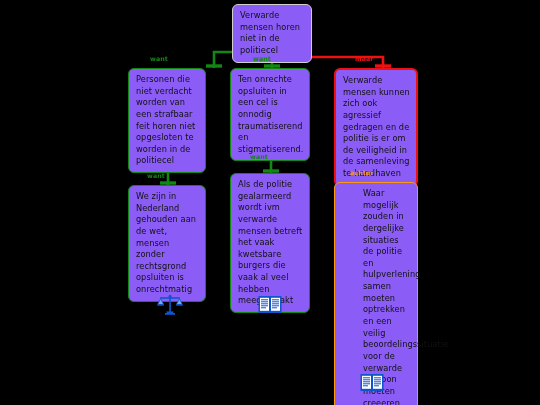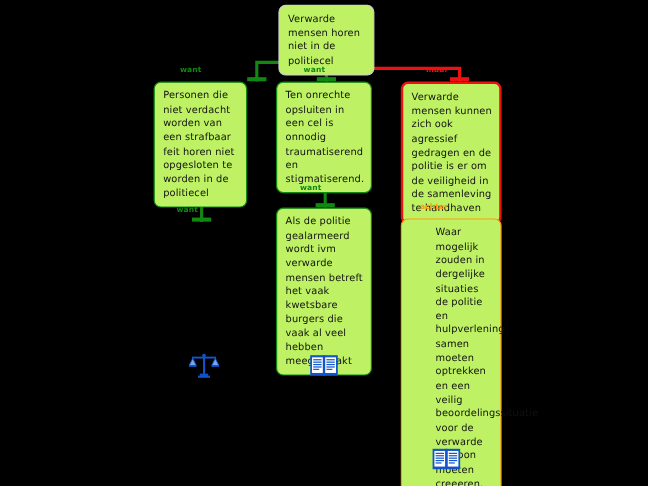--- a/index.html
+++ b/index.html
@@ -20,21 +20,21 @@
     position: absolute;
     left: 0;
     top: 0;
     width: 540px;
     height: 405px;
     pointer-events: none;
   }
   .node {
     position: absolute;
     box-sizing: border-box;
-    background: #bef264;
+    background: #8b5cf6;
     border-radius: 6px;
     padding: 5px 6px 5px 7px;
     font-size: 8.2px;
     line-height: 1.42;
     color: #111111;
     letter-spacing: 0.1px;
     z-index: 3;
   }
   .node-root {
     border: 1.6px solid #cfcfcf;
@@ -107,20 +107,23 @@
   </div>
 
   <div class="node node-red" style="left:334px; top:68px; width:84px;">
     <span>Verwarde mensen kunnen zich ook agressief gedragen en de politie is er om de veiligheid in de samenleving te handhaven</span>
   </div>
 
   <div class="node node-green" style="left:230px; top:68px; width:80px;">
     <span>Ten onrechte opsluiten in een cel is onnodig traumatiserend en stigmatiserend.</span>
   </div>
 
+  <div class="node node-green" style="left:128px; top:185px; width:78px;">
+    <span>We zijn in Nederland gehouden aan de wet, mensen zonder rechtsgrond opsluiten is onrechtmatig</span>
+  </div>
 
   <div class="node node-green" style="left:230px; top:173px; width:80px;">
     <span>Als de politie gealarmeerd wordt ivm verwarde mensen betreft het vaak kwetsbare burgers die vaak al veel hebben meegemaakt</span>
   </div>
 
   <div class="node node-orange" style="left:334px; top:182px; width:84px;padding-left:28px;">
     <span>Waar mogelijk zouden in dergelijke situaties de politie en hulpverlening samen moeten optrekken en een veilig beoordelingssituatie voor de verwarde persoon moeten creeeren.</span>
   </div>
 
   <div class="icon" style="left:157px; top:294px;">

